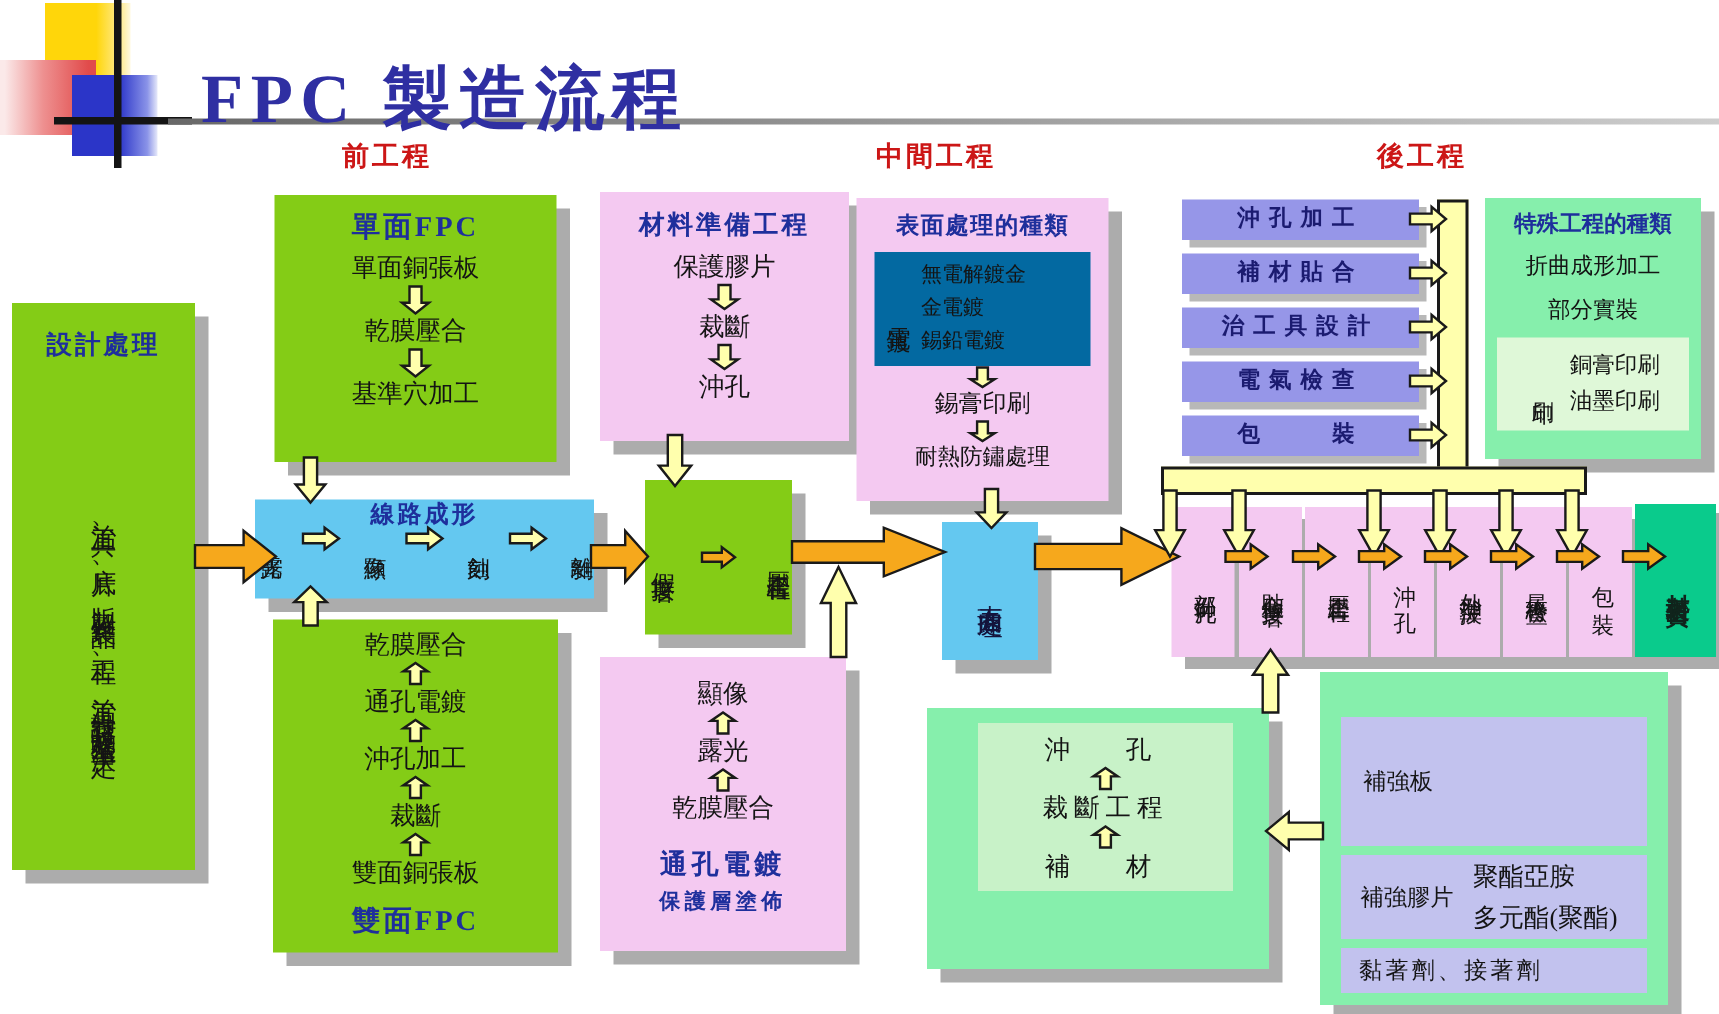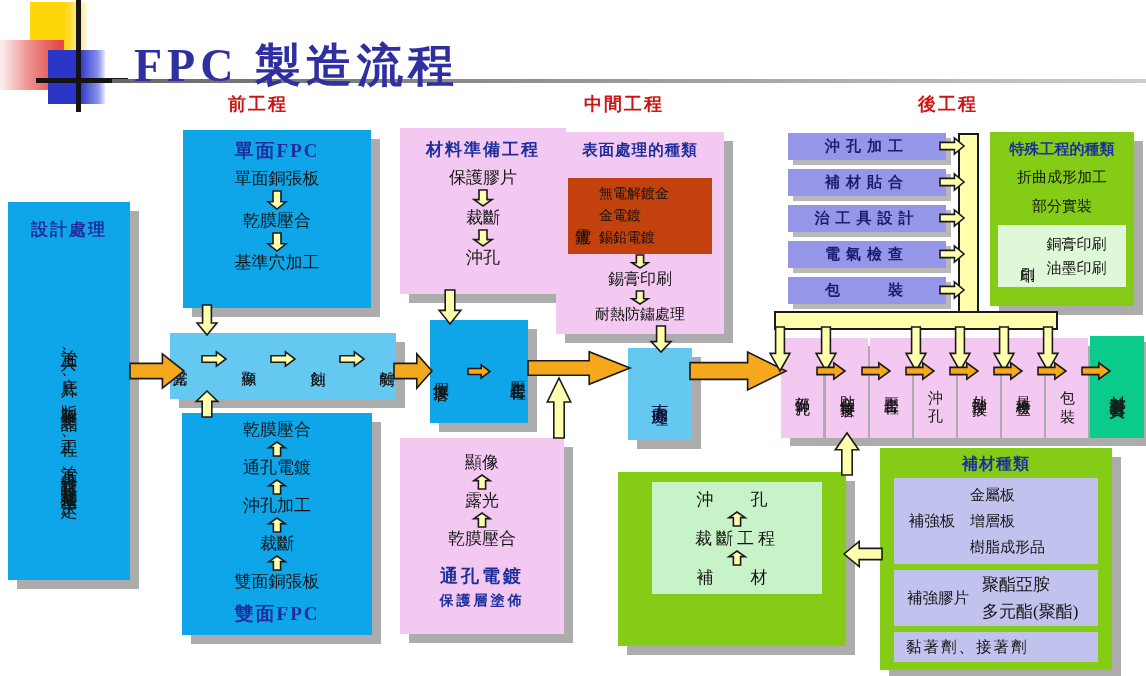--- a/index.html
+++ b/index.html
@@ -4,24 +4,24 @@
 <style>
   html,body{margin:0;padding:0;}
   body{
     width:1146px;height:676px;position:relative;overflow:hidden;
     background:#ffffff;
     font-family:"Liberation Serif","DejaVu Serif",serif;
     color:#141414;
   }
   .abs{position:absolute;}
   .box{position:absolute;box-shadow:9px 9px 0 #ACACAC;box-sizing:border-box;}
-  .gbox{background:#0ea5e9;}
+  .gbox{background:#84cc16;}
   .pkbox{background:#F4C9F1;}
   .blbox{background:#64C8F0;}
-  .tlbox{background:#84cc16;}
+  .tlbox{background:#86efac;}
   .navy{color:#1E2F9C;font-weight:bold;}
   .ctr{text-align:center;}
   .vtext{writing-mode:vertical-rl;text-orientation:upright;}
   .flexcol{display:flex;flex-direction:column;align-items:center;}
   .flexrow{display:flex;flex-direction:row;align-items:center;justify-content:center;}
   .step{font-size:17px;line-height:22px;white-space:nowrap;}
   
   .arr{position:absolute;overflow:visible;z-index:6;}
   .arr-inline{display:block;margin:1px auto;overflow:visible;flex:none;}
   svg polygon{stroke:#1a1a1a;stroke-width:1.6;vector-effect:non-scaling-stroke;stroke-linejoin:miter;}
@@ -77,20 +77,21 @@
       <polygon points="30,0 30,60 5,60 50,100 95,60 70,60 70,0"></polygon>
     </svg>
   <div class="step">基準穴加工</div>
 </div>
 
 <svg class="arr pale" style="left:196px;top:305px;width:22px;height:30px;" viewBox="0 0 100 100" preserveAspectRatio="none">
     <polygon points="30,0 30,60 5,60 50,100 95,60 70,60 70,0"></polygon>
   </svg>
 
 <div class="box blbox" style="left:170px;top:333px;width:226px;height:66px;">
+  <div class="ctr navy" style="position:absolute;top:0;width:100%;font-size:16px;letter-spacing:2px;">線路成形</div>
   <div class="flexrow" style="margin-top:17px;gap:2px;">
     <span class="vtext" style="font-size:15px;">露光</span>
     <svg class="arr-inline pale" width="24" height="16" viewBox="0 0 100 100" preserveAspectRatio="none">
         <polygon points="0,30 60,30 60,5 100,50 60,95 60,70 0,70"></polygon>
       </svg>
     <span class="vtext" style="font-size:15px;">顯像</span>
     <svg class="arr-inline pale" width="24" height="16" viewBox="0 0 100 100" preserveAspectRatio="none">
         <polygon points="0,30 60,30 60,5 100,50 60,95 60,70 0,70"></polygon>
       </svg>
     <span class="vtext" style="font-size:15px;">蝕刻</span>
@@ -158,23 +159,23 @@
     </svg>
   <div class="step">露光</div>
   <svg class="arr-inline pale" width="18" height="14" viewBox="0 0 100 100" preserveAspectRatio="none">
       <polygon points="30,100 30,40 5,40 50,0 95,40 70,40 70,100"></polygon>
     </svg>
   <div class="step">乾膜壓合</div>
   <div class="navy" style="font-size:18px;letter-spacing:3px;margin-top:14px;">通孔電鍍</div>
   <div class="navy" style="font-size:14px;letter-spacing:3px;margin-top:4px;">保護層塗佈</div>
 </div>
 
-<div class="box pkbox flexcol" style="left:556px;top:132px;width:168px;height:202px;padding-top:8px;">
+<div class="box pkbox flexcol" style="left:571px;top:132px;width:168px;height:202px;padding-top:8px;">
   <div class="navy" style="font-size:15.5px;letter-spacing:1px;">表面處理的種類</div>
-  <div class="flexrow" style="background:#c2410c;margin-top:17px;width:144px;height:76px;gap:6px;justify-content:flex-start;padding-left:4px;box-sizing:border-box;">
+  <div class="flexrow" style="background:#0369a1;margin-top:7px;width:144px;height:76px;gap:6px;justify-content:flex-start;padding-left:4px;box-sizing:border-box;">
     <span class="vtext" style="font-size:16px;">電鍍</span>
     <span style="text-align:left;font-size:14px;line-height:1.55;">
       <span style="display:block;">無電解鍍金</span>
       <span style="display:block;">金電鍍</span>
       <span style="display:block;">錫鉛電鍍</span>
     </span>
   </div>
   <svg class="arr-inline pale" width="18" height="13" viewBox="0 0 100 100" preserveAspectRatio="none">
       <polygon points="30,0 30,60 5,60 50,100 95,60 70,60 70,0"></polygon>
     </svg>
@@ -330,28 +331,22 @@
       </svg>
     <div style="font-size:17px;letter-spacing:10px;">補　材</div>
   </div>
 </div>
 
 <svg class="arr pale" style="left:844px;top:540px;width:38px;height:28px;" viewBox="0 0 100 100" preserveAspectRatio="none">
     <polygon points="100,30 40,30 40,5 0,50 40,95 40,70 100,70"></polygon>
   </svg>
 
 <div class="box tlbox" style="left:880px;top:448px;width:232px;height:222px;">
-  <div class="ctr navy" style="position:absolute;top:6px;width:100%;font-size:16px;letter-spacing:1px;">補材種類</div>
   <div class="lavrow" style="top:30px;height:86px;">
     <span style="width:76px;text-align:center;font-size:15.5px;">補強板</span>
-    <span style="text-align:left;font-size:15px;line-height:1.75;">
-      <span style="display:block;">金屬板</span>
-      <span style="display:block;">增層板</span>
-      <span style="display:block;">樹脂成形品</span>
-    </span>
   </div>
   <div class="lavrow" style="top:122px;height:56px;">
     <span style="width:88px;text-align:center;font-size:15.5px;">補強膠片</span>
     <span style="text-align:left;font-size:17px;line-height:1.6;">
       <span style="display:block;">聚酯亞胺</span>
       <span style="display:block;">多元酯(聚酯)</span>
     </span>
   </div>
   <div class="lavrow" style="top:184px;height:30px;padding-left:12px;">
     <span style="font-size:15.5px;letter-spacing:2px;">黏著劑、接著劑</span>

